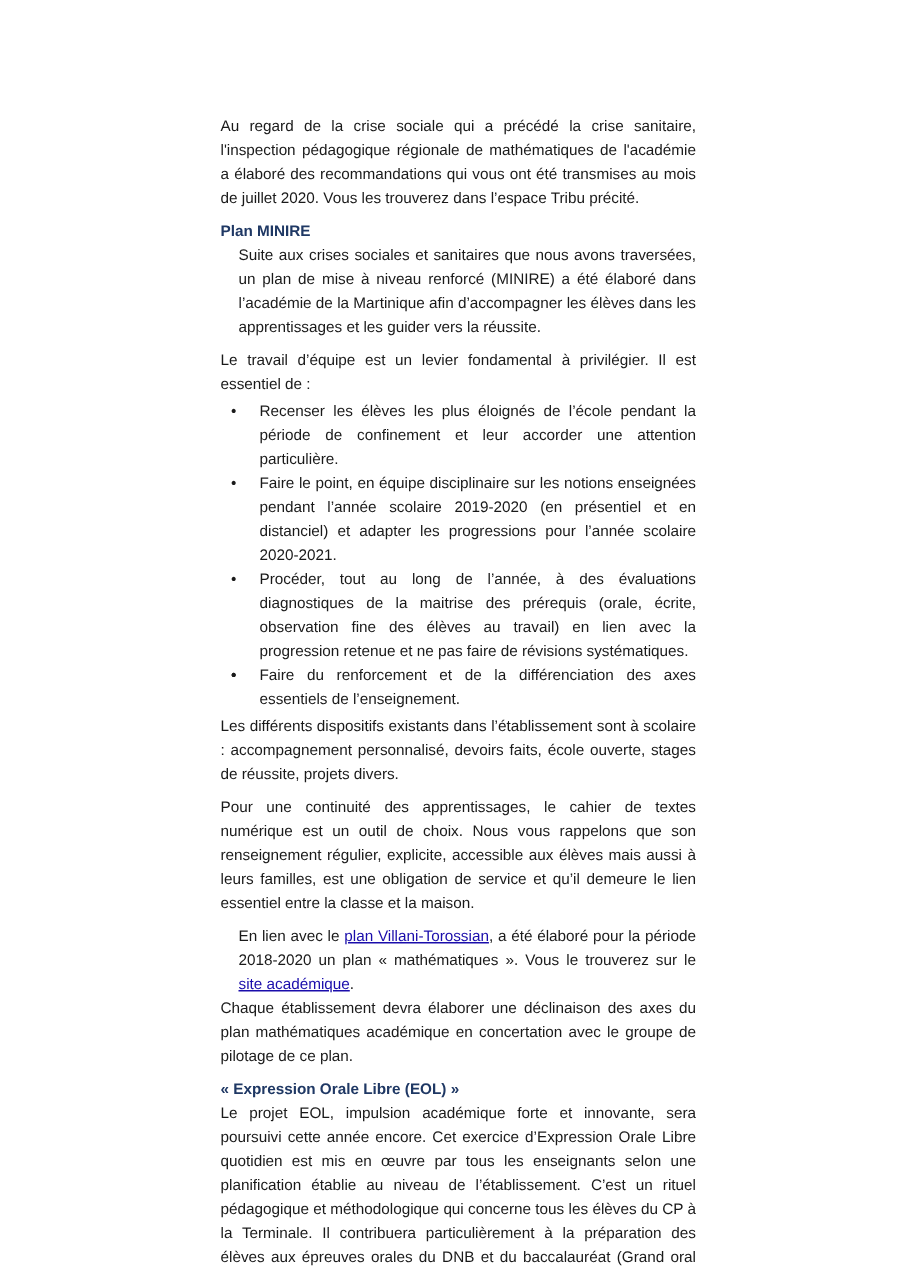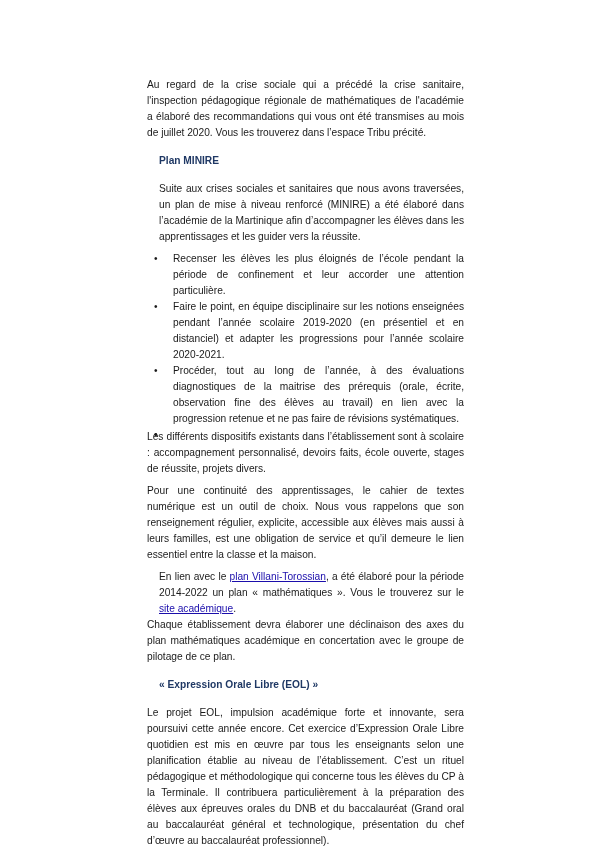--- a/index.html
+++ b/index.html
@@ -2,46 +2,47 @@
 <html><head>
 <meta charset="utf-8">
 <style>
   html, body { margin: 0; padding: 0; background: #ffffff; }
   body { width: 600px; height: 849px; position: relative; overflow: hidden;
          font-family: "Liberation Sans", sans-serif; color: #1a1a1a; }
   .page { position: absolute; left: 147px; top: 77px; width: 317px;
           font-size: 10.2px; line-height: 16px; }
   p { margin: 0 0 6px 0; text-align: justify; }
   p.tight { margin-bottom: 0; margin-left: 12px; }
-  .h { color: #1f3864; font-weight: bold; margin: 12px; line-height: 16px; }
+  .h { color: #1f3864; font-weight: bold; margin: 0; line-height: 16px; }
   ul { list-style: none; margin: 0 0 0 0; padding: 0; }
   ul li { position: relative; padding-left: 26px; text-align: justify; }
   ul li .b { position: absolute; left: 7px; top: 0; }
   a { color: #1a0dab; }
 </style>
 </head>
 <body>
 
 <div class="page">
 
   <p>Au regard de la crise sociale qui a précédé la crise sanitaire, l'inspection pédagogique régionale de mathématiques de l'académie a élaboré des recommandations qui vous ont été transmises au mois de juillet 2020. Vous les trouverez dans l’espace Tribu précité.</p>
 
   <div class="h">Plan MINIRE</div>
   <p class="tight" style="margin-bottom:6px">Suite aux crises sociales et sanitaires que nous avons traversées, un plan de mise à niveau renforcé (MINIRE) a été élaboré dans l’académie de la Martinique afin d’accompagner les élèves dans les apprentissages et les guider vers la réussite.</p>
+  <p style="margin-bottom:2px">Le travail d’équipe est un levier fondamental à privilégier. Il est essentiel de :</p>
 
   <ul style="margin-bottom:2px">
     <li><span class="b">•</span><span>Recenser les élèves les plus éloignés de l’école pendant la période de confinement et leur accorder une attention particulière.</span></li>
     <li><span class="b">•</span><span>Faire le point, en équipe disciplinaire sur les notions enseignées pendant l’année scolaire 2019-2020 (en présentiel et en distanciel) et adapter les progressions pour l’année scolaire 2020-2021.</span></li>
     <li><span class="b">•</span><span>Procéder, tout au long de l’année, à des évaluations diagnostiques de la maitrise des prérequis (orale, écrite, observation fine des élèves au travail) en lien avec la progression retenue et ne pas faire de révisions systématiques.</span></li>
     <li><span class="b">•</span></li>
-    <li><span class="b">•</span></li>
+    <li><span class="b">•</span><span>Faire du renforcement et de la différenciation des axes essentiels de l’enseignement.</span></li>
   </ul>
 
   <p>Les différents dispositifs existants dans l’établissement sont à scolaire : accompagnement personnalisé, devoirs faits, école ouverte, stages de réussite, projets divers.</p>
   <p>Pour une continuité des apprentissages, le cahier de textes numérique est un outil de choix. Nous vous rappelons que son renseignement régulier, explicite, accessible aux élèves mais aussi à leurs familles, est une obligation de service et qu’il demeure le lien essentiel entre la classe et la maison.</p>
 
-  <p class="tight"><span>En lien avec le </span><a href="#">plan Villani-Torossian</a><span>, a été élaboré pour la période 2014-2022 un plan « mathématiques ». Vous le trouverez sur le </span><a href="#">site académique</a><span>.</span></p>
+  <p class="tight"><span>En lien avec le </span><a href="#">plan Villani-Torossian</a><span>, a été élaboré pour la période 2018-2020 un plan « mathématiques ». Vous le trouverez sur le </span><a href="#">site académique</a><span>.</span></p>
   <p>Chaque établissement devra élaborer une déclinaison des axes du plan mathématiques académique en concertation avec le groupe de pilotage de ce plan.</p>
 
   <div class="h">« Expression Orale Libre (EOL) »</div>
   <p>Le projet EOL, impulsion académique forte et innovante, sera poursuivi cette année encore. Cet exercice d’Expression Orale Libre quotidien est mis en œuvre par tous les enseignants selon une planification établie au niveau de l’établissement. C’est un rituel pédagogique et méthodologique qui concerne tous les élèves du CP à la Terminale. Il contribuera particulièrement à la préparation des élèves aux épreuves orales du DNB et du baccalauréat (Grand oral au baccalauréat général et technologique, présentation du chef d’œuvre au baccalauréat professionnel).</p>
 
 </div>
 
 </body></html>

